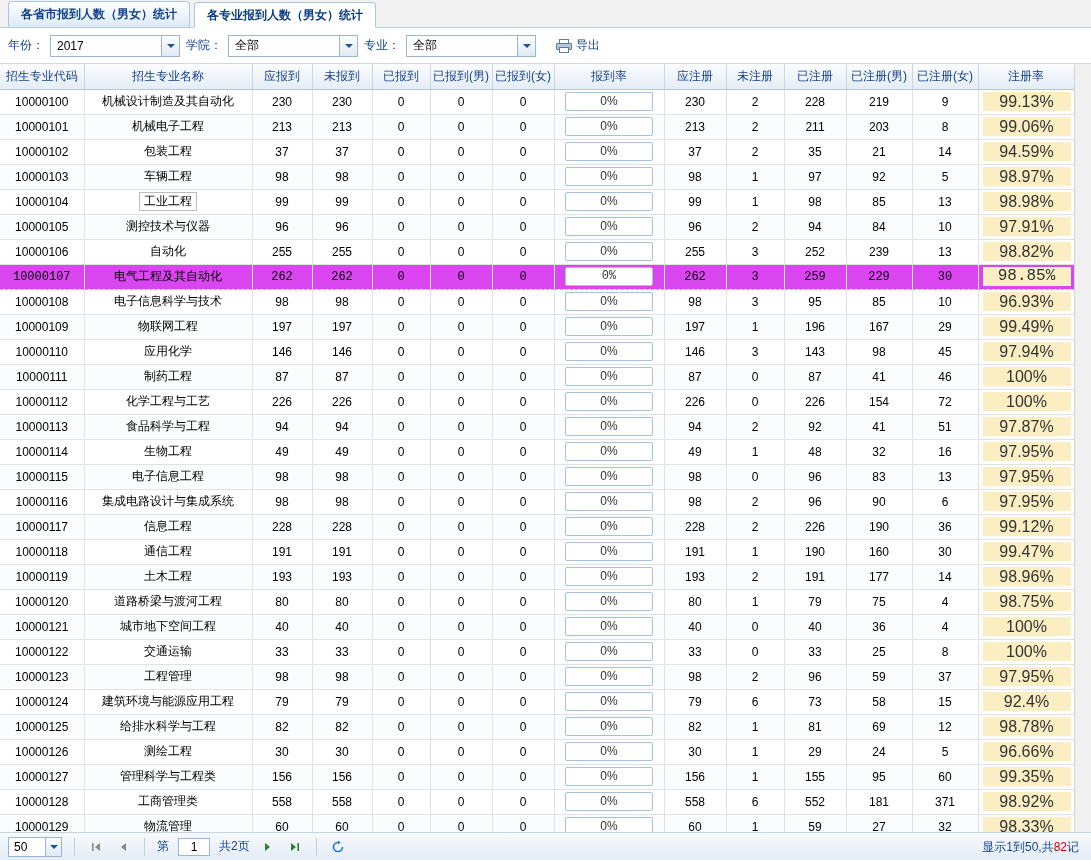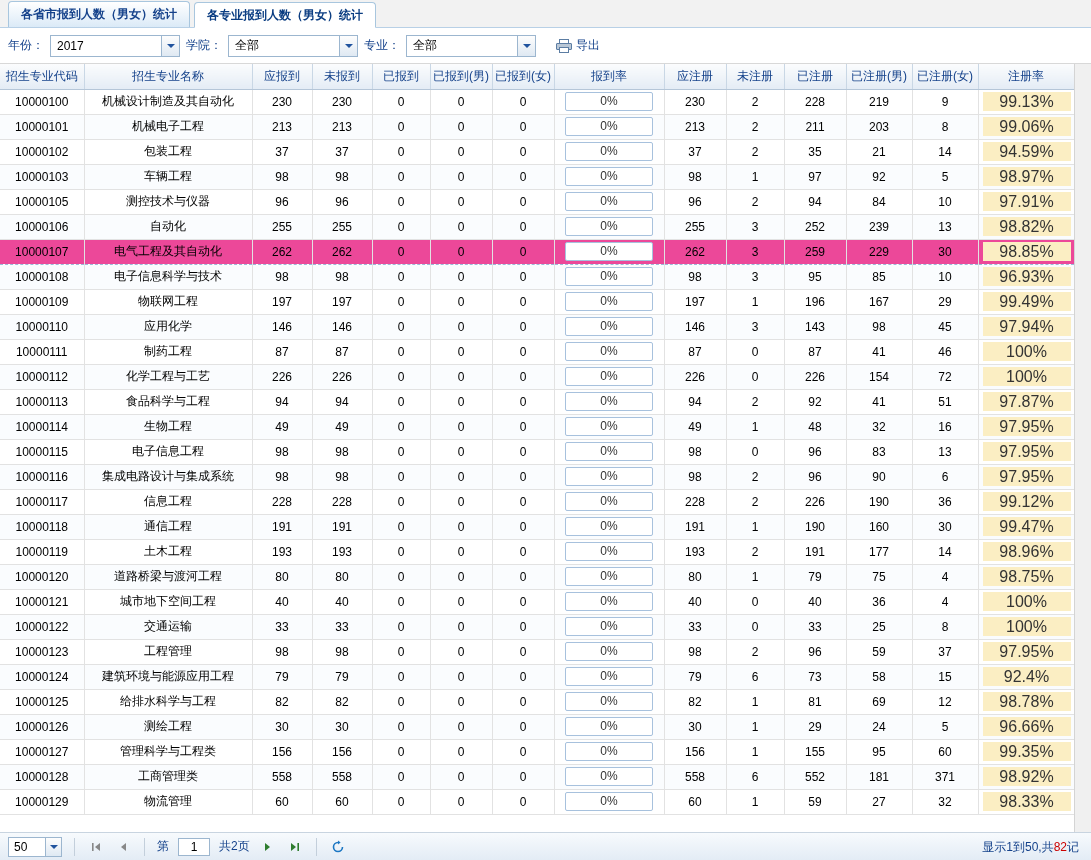--- a/index.html
+++ b/index.html
@@ -118,21 +118,21 @@
     border-right: 1px solid #e2e2e2;
     border-bottom: 1px solid #e2e2e2;
     font-size: 12px;
     color: #000;
     text-align: center;
     padding: 0 4px;
     white-space: nowrap;
     overflow: hidden;
   }
   tr.row:nth-child(even) td { background: #fafcfe; }
-  tr.row.selected td { background: #ec4899; border-top: 1px dashed #9bb9d8; border-bottom: 1px dashed #9bb9d8; }
+  tr.row.selected td { background: #d946ef; border-top: 1px dashed #9bb9d8; border-bottom: 1px dashed #9bb9d8; font-family: Liberation Mono, monospace; }
   td.code { text-align: left; padding-left: 6px; }
   td.name { text-align: center; }
   .pct-box {
     display: inline-block;
     width: 88px;
     height: 19px;
     line-height: 17px;
     border: 1px solid #a7c1dd;
     background: #ffffff;
     border-radius: 2px;
@@ -320,20 +320,36 @@
             <td>0</td>
             <td><span class="pct-box">0%</span></td>
             <td>98</td>
             <td>1</td>
             <td>97</td>
             <td>92</td>
             <td>5</td>
             <td><span class="reg-box">98.97%</span></td>
           </tr>
           <tr class="row">
+            <td class="code">10000104</td>
+            <td class="name"><span class="boxed-name">工业工程</span></td>
+            <td>99</td>
+            <td>99</td>
+            <td>0</td>
+            <td>0</td>
+            <td>0</td>
+            <td><span class="pct-box">0%</span></td>
+            <td>99</td>
+            <td>1</td>
+            <td>98</td>
+            <td>85</td>
+            <td>13</td>
+            <td><span class="reg-box">98.98%</span></td>
+          </tr>
+          <tr class="row">
             <td class="code">10000105</td>
             <td class="name">测控技术与仪器</td>
             <td>96</td>
             <td>96</td>
             <td>0</td>
             <td>0</td>
             <td>0</td>
             <td><span class="pct-box">0%</span></td>
             <td>96</td>
             <td>2</td>

